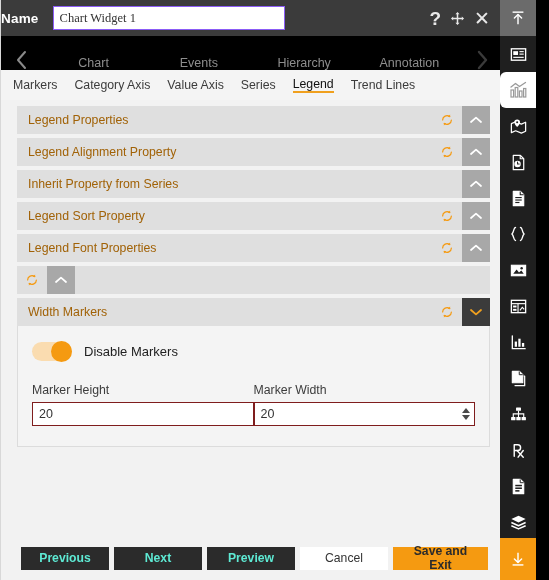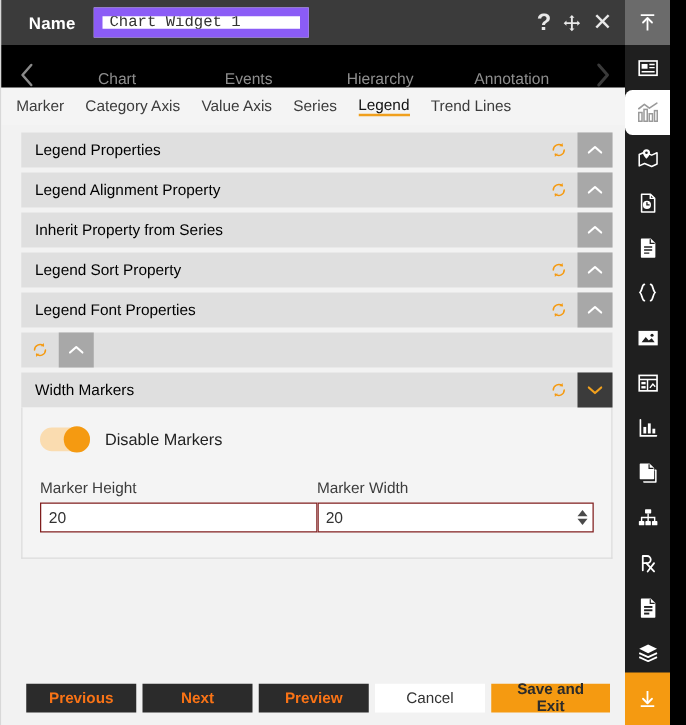--- a/index.html
+++ b/index.html
@@ -25,36 +25,36 @@
     display: flex;
     flex-direction: column;
   }
 
   
   .titlebar {
     height: 36px;
     background: #3b3b3b;
     display: flex;
     align-items: center;
-    padding: 0 8px 0 22px;
+    padding: 0 8px 0 0;
     flex: 0 0 auto;
   }
   .titlebar .name-label {
     color: #ffffff;
     font-size: 13.5px;
     font-weight: bold;
     letter-spacing: .2px;
     margin-right: 14px;
     white-space: nowrap;
   }
   .titlebar .name-input {
-    width: 172px; height: 24px;
+    width: 232px; height: 24px;
     background: #ffffff;
-    border: 7px solid #8b5cf6;
-    font-family: Liberation Mono, monospace;
+    border: 1px solid #8b5cf6;
+    font-family: Liberation Serif, serif;
     font-size: 12.5px;
     color: #333;
     padding: 0 6px;
     outline: none;
   }
   .titlebar .tb-icons {
     margin-left: auto;
     display: flex;
     align-items: center;
     gap: 9px;
@@ -147,21 +147,21 @@
     background: #dfdfdf;
     display: flex;
     align-items: stretch;
     margin-bottom: 4px;
   }
   .acc-row .acc-title {
     flex: 1 1 auto;
     display: flex; align-items: center;
     padding-left: 11px;
     font-size: 12.3px;
-    color: #000000;
+    color: #a16207;
     white-space: nowrap;
   }
   .acc-row .reset-btn {
     width: 30px;
     display: flex; align-items: center; justify-content: center;
     cursor: pointer;
   }
   .acc-row .reset-btn svg { display:block; }
   .acc-row .chev {
     width: 28px;
@@ -270,21 +270,21 @@
     border: none;
     font-family: "Liberation Sans", sans-serif;
     font-size: 12.2px;
     font-weight: bold;
     cursor: pointer;
     display: inline-flex;
     align-items: center;
     justify-content: center;
     padding: 0 10px;
   }
-  .btn.dark { background: #2b2b2b; color: #f97316; }
+  .btn.dark { background: #2b2b2b; color: #5eead4; }
   .btn.light { background: #ffffff; color: #333333; font-weight: normal; }
   .btn.accent { background: #f59a11; color: #2b2b2b; }
 
   
   .rail {
     position: absolute;
     right: 13px; top: 0;
     width: 36px; height: 580px;
     background: #1f1f1f;
   }
@@ -349,21 +349,21 @@
         <div class="tab">Annotation</div>
       </div>
       <div class="arrow">
         <svg width="13" height="20" viewBox="0 0 13 20">
           <path d="M3 2 L10 10 L3 18" fill="none" stroke="#3a3a3a" stroke-width="2.4" stroke-linecap="round" stroke-linejoin="round"></path>
         </svg>
       </div>
     </div>
 
     <div class="subtabs">
-      <div class="stab">Marker</div>
+      <div class="stab">Markers</div>
       <div class="stab">Category Axis</div>
       <div class="stab">Value Axis</div>
       <div class="stab">Series</div>
       <div class="stab active">Legend</div>
       <div class="stab">Trend Lines</div>
     </div>
 
     <div class="body">
 
       <div class="acc-row">

